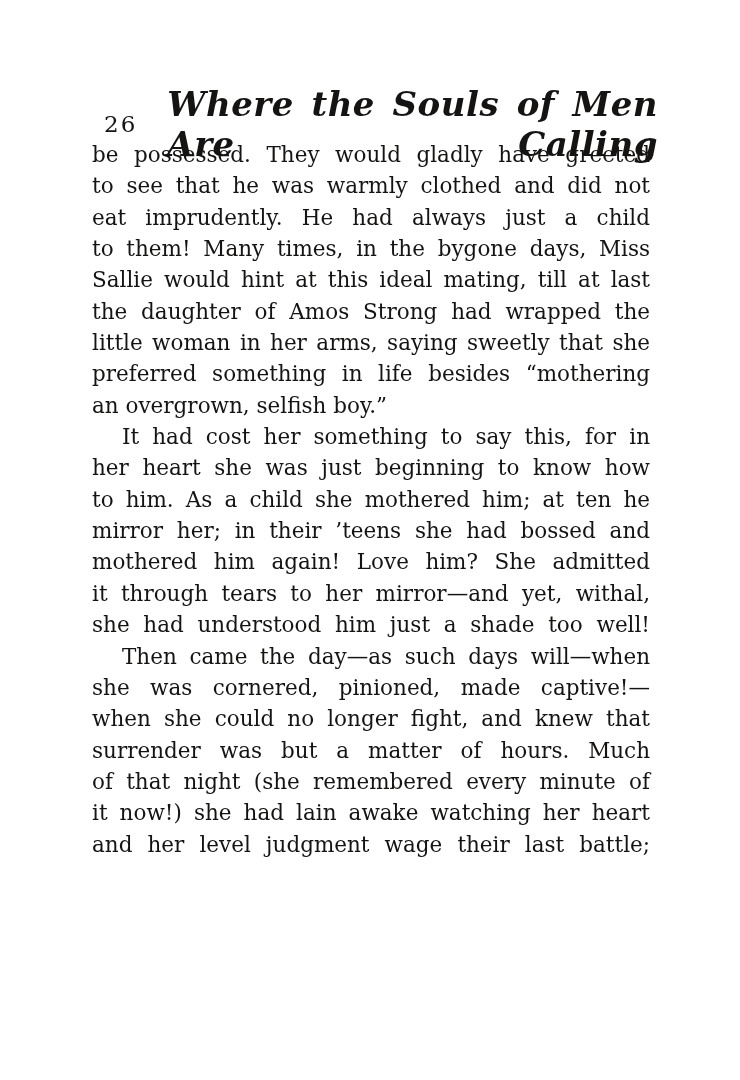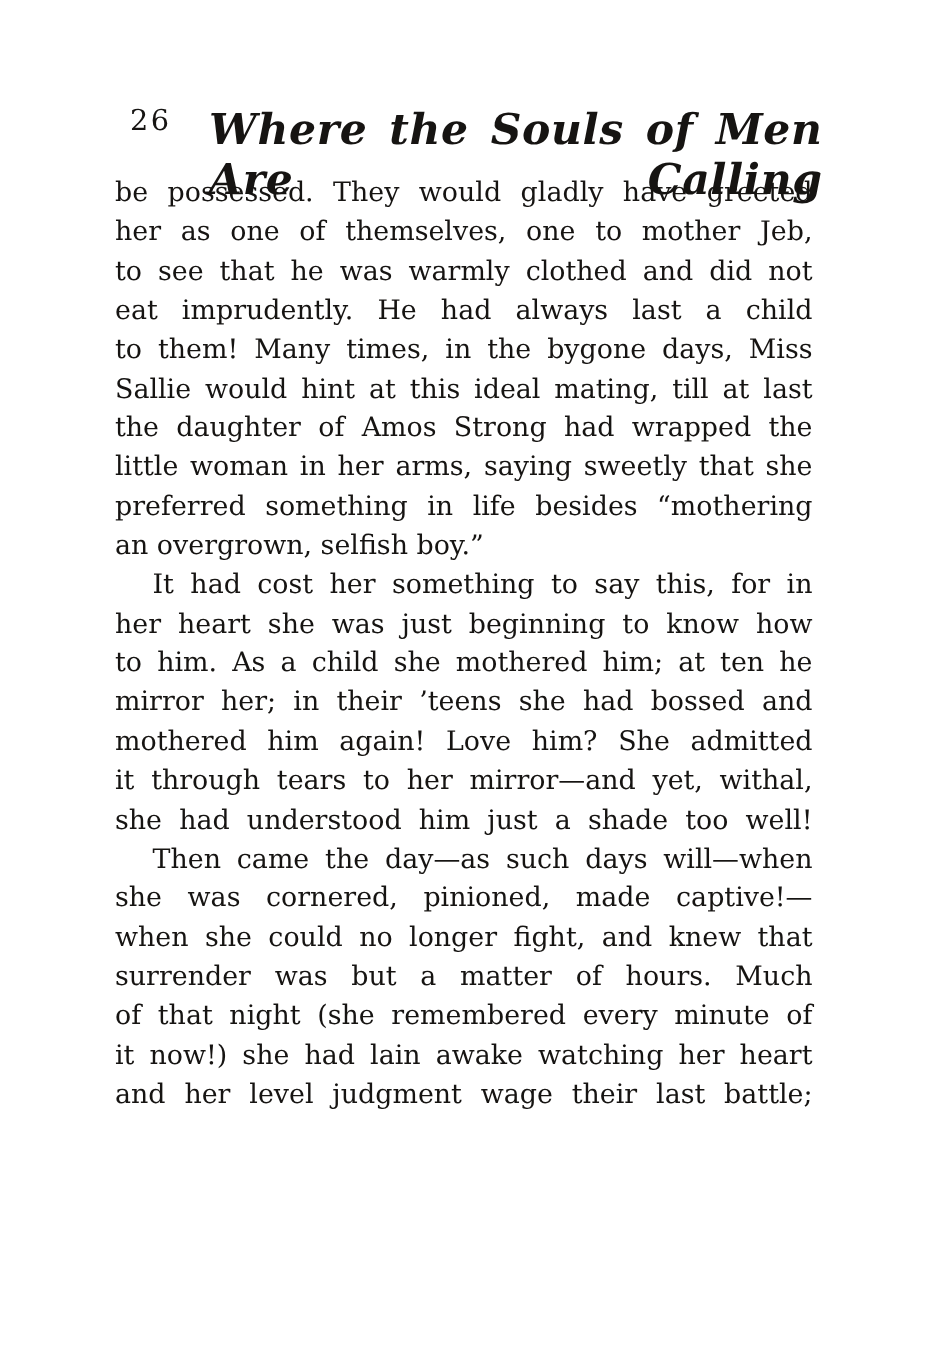--- a/index.html
+++ b/index.html
@@ -15,21 +15,21 @@
     color: #161412;
     font-family: "DejaVu Serif", serif;
     overflow: hidden;
   }
   .page-header {
     position: absolute;
     left: 104px;
     top: 84px;
     width: 554px;
     display: flex;
-    align-items: flex-start;
+    align-items: center;
   }
   .page-number {
     font-size: 23px;
     letter-spacing: 2px;
     flex: 0 0 auto;
   }
   .running-title {
     flex: 1 1 auto;
     margin-left: 30px;
     font-style: italic;
@@ -69,23 +69,22 @@
 
 <div class="page">
 
   <div class="page-header">
     <span class="page-number">26</span>
     <span class="running-title">Where the Souls of Men Are Calling</span>
   </div>
 
   <div class="body-text">
     <div class="line">be possessed.  They would gladly have greeted</div>
-    <div class="line">her as one of themselves, one to mother Jeb,</div>
     <div class="line">to see that he was warmly clothed and did not</div>
-    <div class="line">eat imprudently.  He had always last a child</div>
+    <div class="line">eat imprudently.  He had always just a child</div>
     <div class="line">to them!  Many times, in the bygone days, Miss</div>
     <div class="line">Sallie would hint at this ideal mating, till at last</div>
     <div class="line">the daughter of Amos Strong had wrapped the</div>
     <div class="line">little woman in her arms, saying sweetly that she</div>
     <div class="line">preferred something in life besides “mothering</div>
     <div class="line para-end">an overgrown, selfish boy.”</div>
     <div class="line indent">It had cost her something to say this, for in</div>
     <div class="line">her heart she was just beginning to know how</div>
     <div class="line">to him.  As a child she mothered him; at ten he</div>
     <div class="line">mirror her; in their ’teens she had bossed and</div>

